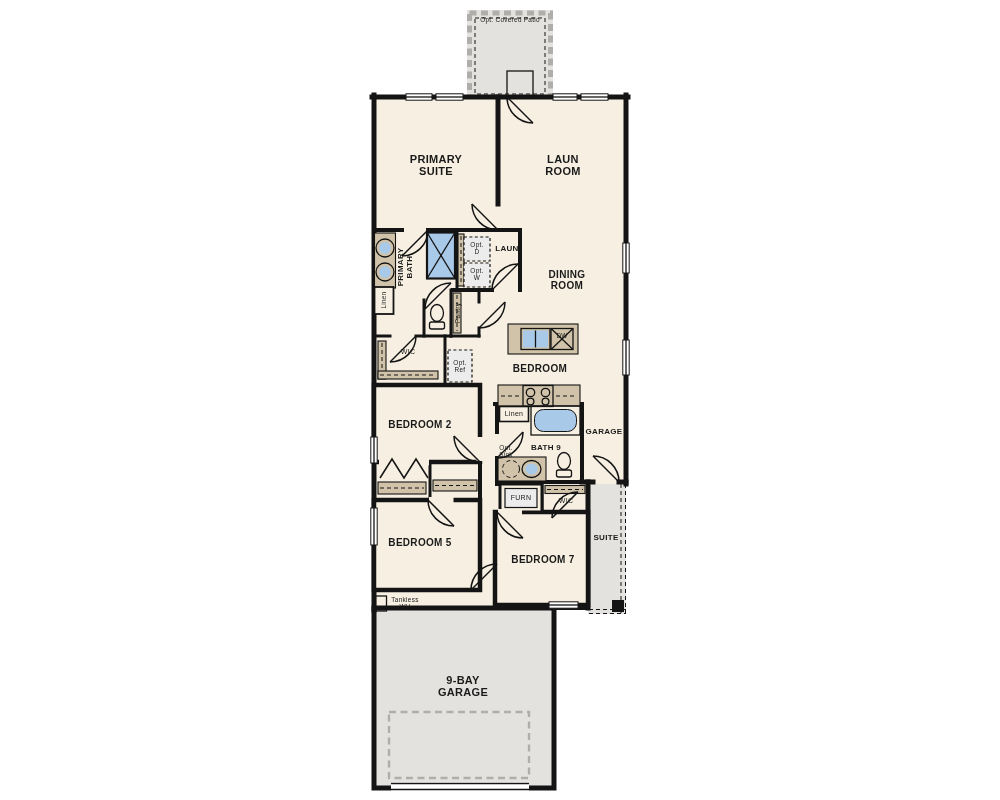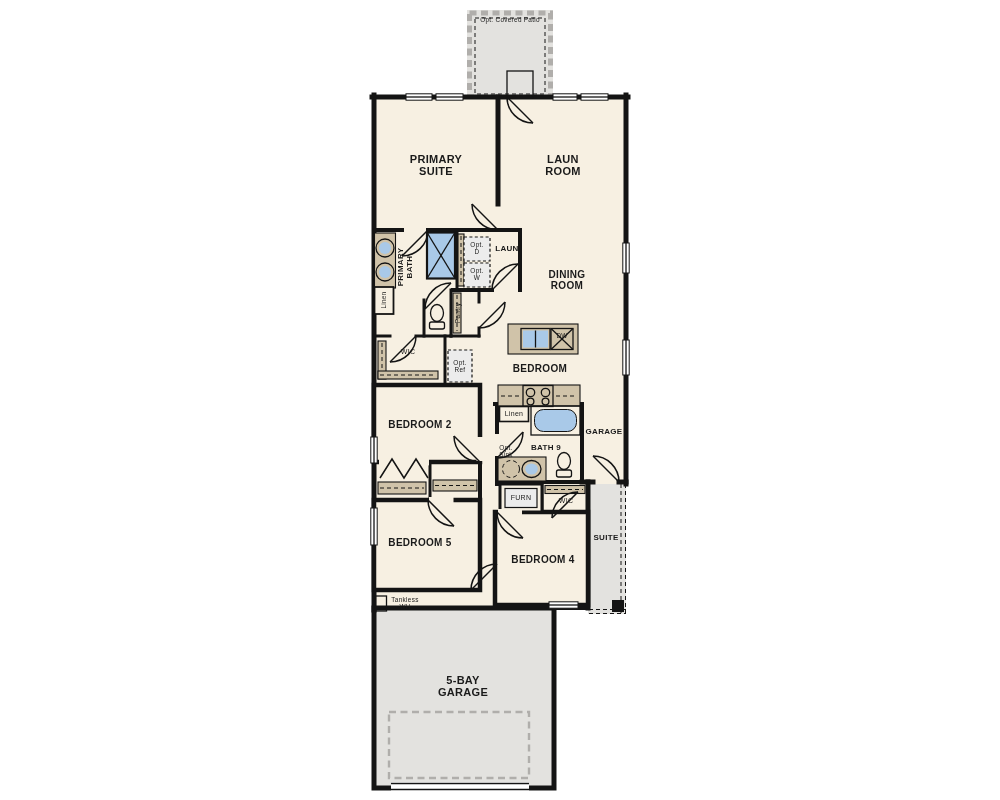--- a/index.html
+++ b/index.html
@@ -335,18 +335,18 @@
 <div class="lbl med" style="left:540px;top:369px;width:70px">BEDROOM</div>
 <div class="lbl tiny" style="left:562px;top:336px;width:20px">DW</div>
 <div class="lbl sm7" style="left:514px;top:414px;width:30px">Linen</div>
 <div class="lbl med" style="left:420px;top:425px;width:96px">BEDROOM 2</div>
 <div class="lbl sm8" style="left:546px;top:448px;width:46px">BATH 9</div>
 <div class="lbl tiny" style="left:506px;top:451px;width:24px">Opt. Sink</div>
 <div class="lbl sm8" style="left:604px;top:432px;width:44px">GARAGE</div>
 <div class="lbl sm7" style="left:521px;top:498px;width:34px">FURN</div>
 <div class="lbl sm7" style="left:566px;top:501px;width:30px">WIC</div>
 <div class="lbl med" style="left:420px;top:543px;width:96px">BEDROOM 5</div>
-<div class="lbl med" style="left:543px;top:560px;width:96px">BEDROOM 4</div>
+<div class="lbl med" style="left:543px;top:560px;width:96px">BEDROOM 7</div>
 <div class="lbl sm8" style="left:606px;top:538px;width:44px">SUITE</div>
 <div class="lbl tiny" style="left:405px;top:603px;width:40px">Tankless WH</div>
-<div class="lbl big" style="left:463px;top:686px;width:72px">5-BAY GARAGE</div>
+<div class="lbl big" style="left:463px;top:686px;width:72px">9-BAY GARAGE</div>
 
 </div>
 
 </body></html>

